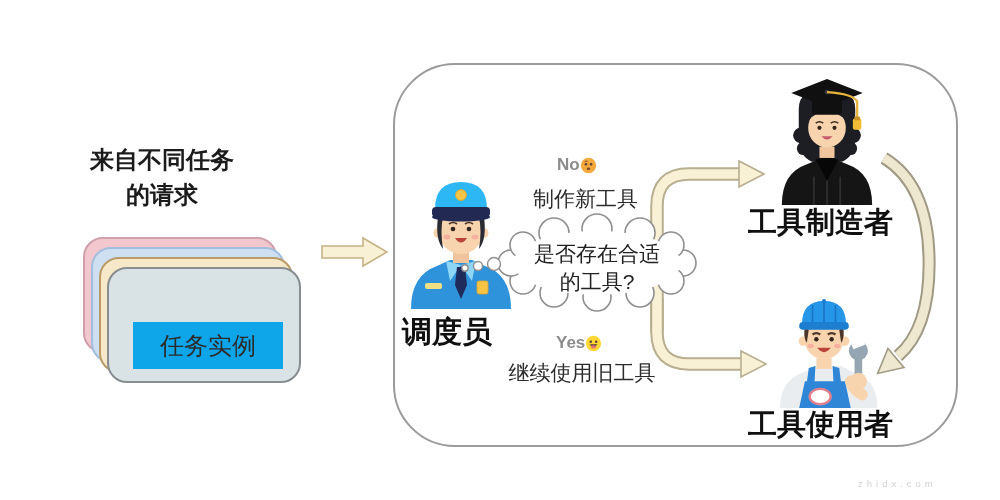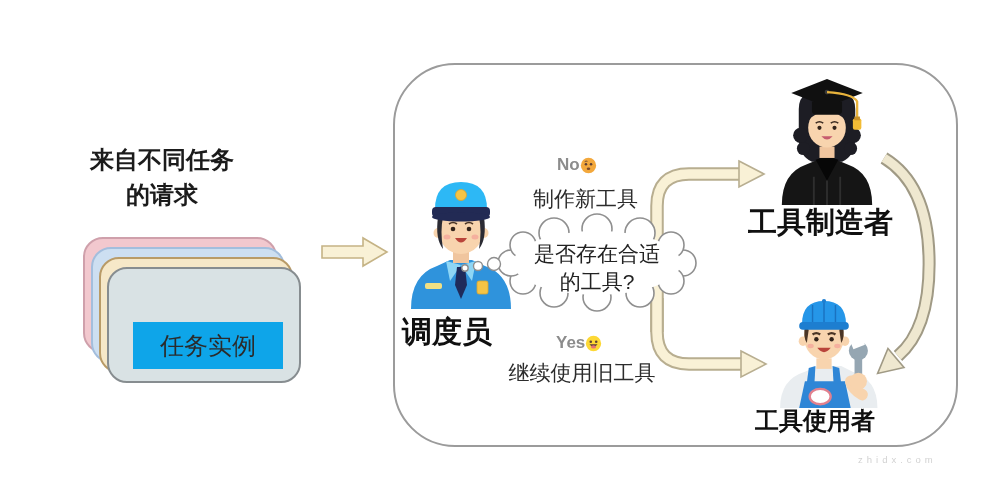--- a/index.html
+++ b/index.html
@@ -26,37 +26,37 @@
             border-radius:62px;background:#ffffff;z-index:0;box-sizing:border-box;}
 
   svg.overlay{left:0;top:0;width:1000px;height:500px;pointer-events:none;}
   .z2{z-index:2;} .z4{z-index:4;}
 
   .figure{z-index:3;}
 
   .big-label{font-weight:800;color:#101010;text-align:left;z-index:5;}
   .dispatcher-label{left:402px;top:312px;width:120px;font-size:30px;}
   .maker-label{left:748px;top:203px;width:160px;font-size:29px;}
-  .user-label{left:748px;top:405px;width:160px;font-size:24px;margin-left:7px;}
+  .user-label{left:748px;top:405px;width:160px;font-size:29px;}
 
   .decision-row{display:flex;align-items:center;gap:0;z-index:5;}
   .decision-word{font-size:17px;color:#8c8c8c;font-weight:600;}
   .no-row{left:557px;top:155px;}
   .yes-row{left:556px;top:333px;}
   .action-text{text-align:center;color:#2c2c2c;z-index:5;}
   .no-action{left:513px;top:185px;width:145px;font-size:21px;}
   .yes-action{left:498px;top:359px;width:168px;font-size:21px;}
 
   .cloud-text{left:517px;width:160px;text-align:center;font-size:21px;color:#222222;z-index:5;}
   .cloud-line1{top:240px;} .cloud-line2{top:268px;text-align:center;}
 
   
   .wm-brand{left:856px;top:424px;width:140px;font-size:44px;font-weight:700;
             color:#e7e7e7;-webkit-text-stroke:1.2px #c6c6c6;z-index:6;letter-spacing:1px;}
-  .wm-domain{left:858px;top:454px;width:136px;font-size:9.5px;letter-spacing:4px;
+  .wm-domain{left:858px;top:478px;width:136px;font-size:9.5px;letter-spacing:4px;
              color:#d2d2d2;z-index:6;}
 </style>
 </head>
 <body>
 
 <div class="stage">
 
   <div class="abs req-title">
     <span>来自不同任务</span>
     <span>的请求</span>

